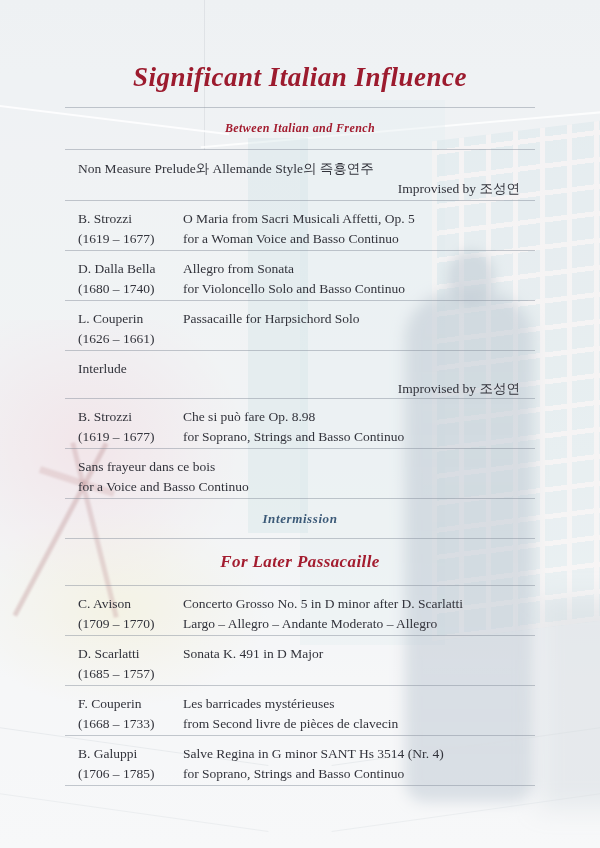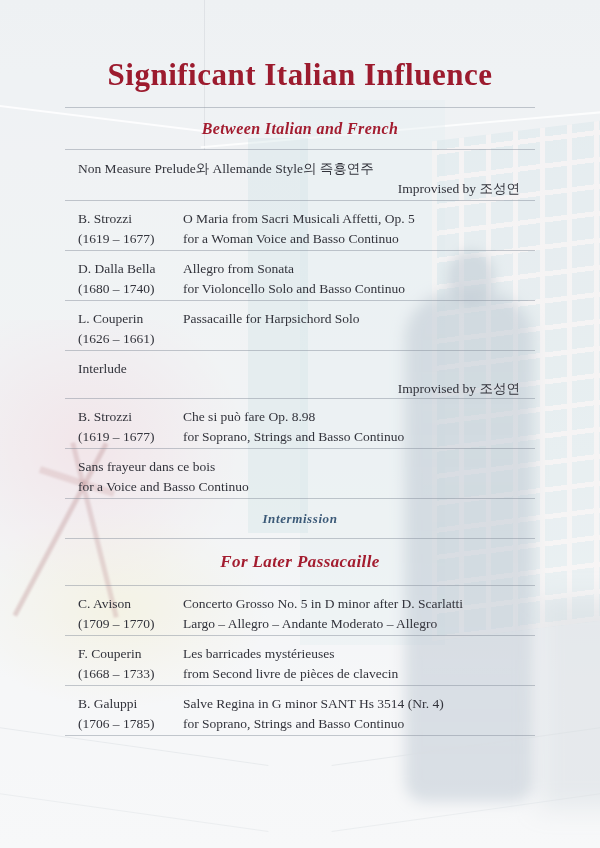--- a/index.html
+++ b/index.html
@@ -39,24 +39,24 @@
   .floor-line-r { position:absolute; left:330px; top:742px; width:330px; height:1px; background:rgba(178,188,196,.5); transform:rotate(-8deg); }
   .floor-line-l2 { position:absolute; left:-60px; top:808px; width:330px; height:1px; background:rgba(178,188,196,.4); transform:rotate(8deg); }
   .floor-line-r2 { position:absolute; left:330px; top:808px; width:330px; height:1px; background:rgba(178,188,196,.4); transform:rotate(-8deg); }
   .wash-overlay { position:absolute; inset:0; background:rgba(255,255,255,.52); }
 
   
   .content { position:absolute; left:65px; top:0; width:470px; color:#32333b; font-size:13.5px; }
   .rule { border-bottom:1px solid rgba(128,138,150,.45); }
 
   .title-block { height:108px; display:flex; align-items:flex-end; justify-content:center; padding-bottom:14px; }
-  .main-title { font-size:31px; font-weight:bold; color:#9c1b2e; letter-spacing:.5px; }
+  .main-title { font-size:27px; font-weight:bold; font-style:italic; color:#9c1b2e; letter-spacing:.5px; }
 
   .section-heading { height:42px; display:flex; align-items:center; justify-content:center;
-      font-size:16px; font-weight:bold; font-style:italic; color:#a31c2f; letter-spacing:.4px; }
+      font-size:12px; font-weight:bold; font-style:italic; color:#a31c2f; letter-spacing:.4px; }
   .section-heading.later { height:47px; font-size:17px; }
 
   .opening { height:51px; padding:9px 15px 0 13px; line-height:20px; }
   .credit-line { text-align:right; }
 
   .prog-row { height:50px; display:flex; padding:8px 15px 0 13px; line-height:20px; }
   .prog-row .composer-col { width:105px; flex-shrink:0; }
   .prog-row .piece-col { flex:1; }
 
   .interlude-block { height:48px; padding:8px 15px 0 13px; line-height:20px; }
@@ -168,20 +168,30 @@
       <div class="composer-col">
         <div>C. Avison</div>
         <div>(1709 – 1770)</div>
       </div>
       <div class="piece-col">
         <div>Concerto Grosso No. 5 in D minor after D. Scarlatti</div>
         <div>Largo – Allegro – Andante Moderato – Allegro</div>
       </div>
     </div>
 
+    <div class="prog-row rule">
+      <div class="composer-col">
+        <div>D. Scarlatti</div>
+        <div>(1685 – 1757)</div>
+      </div>
+      <div class="piece-col">
+        <div>Sonata K. 491 in D Major</div>
+        <div></div>
+      </div>
+    </div>
 
     <div class="prog-row rule">
       <div class="composer-col">
         <div>F. Couperin</div>
         <div>(1668 – 1733)</div>
       </div>
       <div class="piece-col">
         <div>Les barricades mystérieuses</div>
         <div>from Second livre de pièces de clavecin</div>
       </div>

